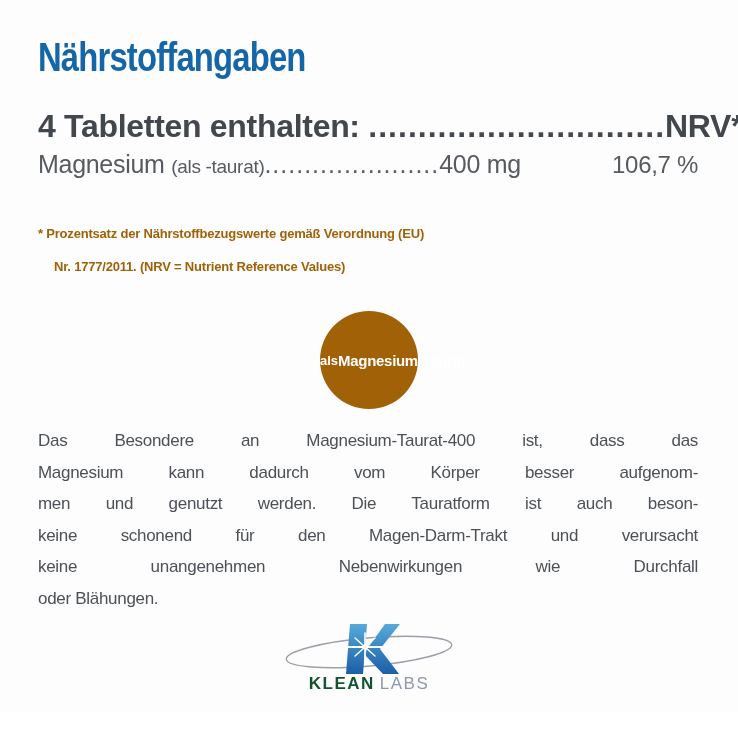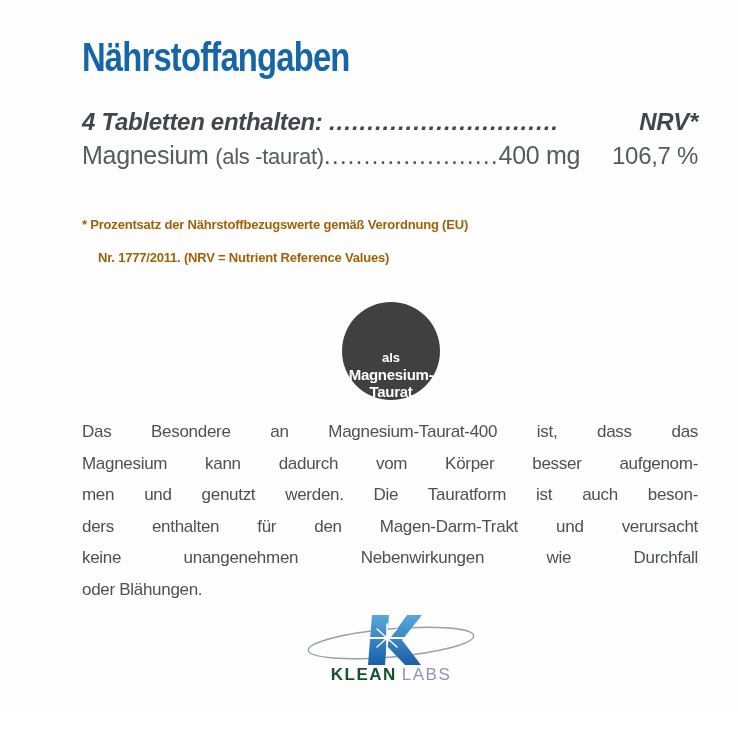--- a/index.html
+++ b/index.html
@@ -4,21 +4,20 @@
 <style>
   html,body{margin:0;padding:0;background:#ffffff;}
   .canvas{
     width:738px;height:712px;
     background:#fdfdfd;
     font-family:"Liberation Sans", sans-serif;
     color:#4c5157;
     overflow:hidden;
     position:relative;
     box-sizing:border-box;
-    padding-left:44px;
   }
   
   .title{
     margin:34px 0 0 38px;
     font-size:40px;
     font-weight:bold;
     letter-spacing:-1px;
     color:#1566a9;
     transform:scaleX(0.82);
     transform-origin:left center;
@@ -26,47 +25,47 @@
   }
   
   .table{margin:28px 40px 0 38px;}
   .t-row{
     display:flex;
     justify-content:space-between;
     align-items:baseline;
     letter-spacing:-0.3px;
   }
   .t-left{white-space:nowrap;}
-  .hdr .t-left,.hdr .t-right{font-weight:bold;font-size:24px;color:#42474e;font-style:italic;}
+  .hdr .t-left,.hdr .t-right{font-weight:bold;font-size:32px;color:#42474e;}
   .val-row{margin-top:5px;}
   .val-row .t-left{font-size:25px;color:#565b61;}
   .val-row .t-right{font-size:24px;color:#565b61;}
-  .form-small{font-size:22px;}
+  .form-small{font-size:19px;}
   .dots{letter-spacing:1px;}
   .t-right{text-align:center;}
   
   .footnote{
     margin:38px 40px 0 38px;
     font-size:13px;
     line-height:33px;
     color:#a16207;
     letter-spacing:-0.2px;
     font-weight:bold;
   }
   .footnote .fn2{padding-left:16px;}
   
   .badge{
     width:98px;height:98px;
     border-radius:50%;
-    background:#404040;
+    background:#a16207;
     margin:28px auto 0 auto;
     display:flex;
-    flex-direction:column;
+    flex-direction:row;
     align-items:center;
-    justify-content:flex-end;
+    justify-content:flex-start;
     color:#ffffff;
     text-align:center;
     font-weight:bold;
     line-height:17px;
   }
   .badge .b1{font-size:13px;}
   .badge .b2,.badge .b3{font-size:15px;letter-spacing:-0.3px;}
   
   .bodytext{
     margin:16px 40px 0 38px;
@@ -128,21 +127,21 @@
   <div class="badge">
     <div class="b1">als</div>
     <div class="b2">Magnesium-</div>
     <div class="b3">Taurat</div>
   </div>
 
   <div class="bodytext">
     <div class="jline">Das Besondere an Magnesium-Taurat-400 ist, dass das</div>
     <div class="jline">Magnesium kann dadurch vom Körper besser aufgenom-</div>
     <div class="jline">men und genutzt werden. Die Tauratform ist auch beson-</div>
-    <div class="jline">ders enthalten für den Magen-Darm-Trakt und verursacht</div>
+    <div class="jline">keine schonend für den Magen-Darm-Trakt und verursacht</div>
     <div class="jline">keine unangenehmen Nebenwirkungen wie Durchfall</div>
     <div class="lline">oder Blähungen.</div>
   </div>
 
   <div class="logo">
     <svg width="170" height="54" viewBox="0 0 170 54">
       <defs>
         <linearGradient id="kg" x1="0" y1="0" x2="0" y2="1">
           <stop offset="0" stop-color="#57a9db"></stop>
           <stop offset="1" stop-color="#1b5ea7"></stop>

